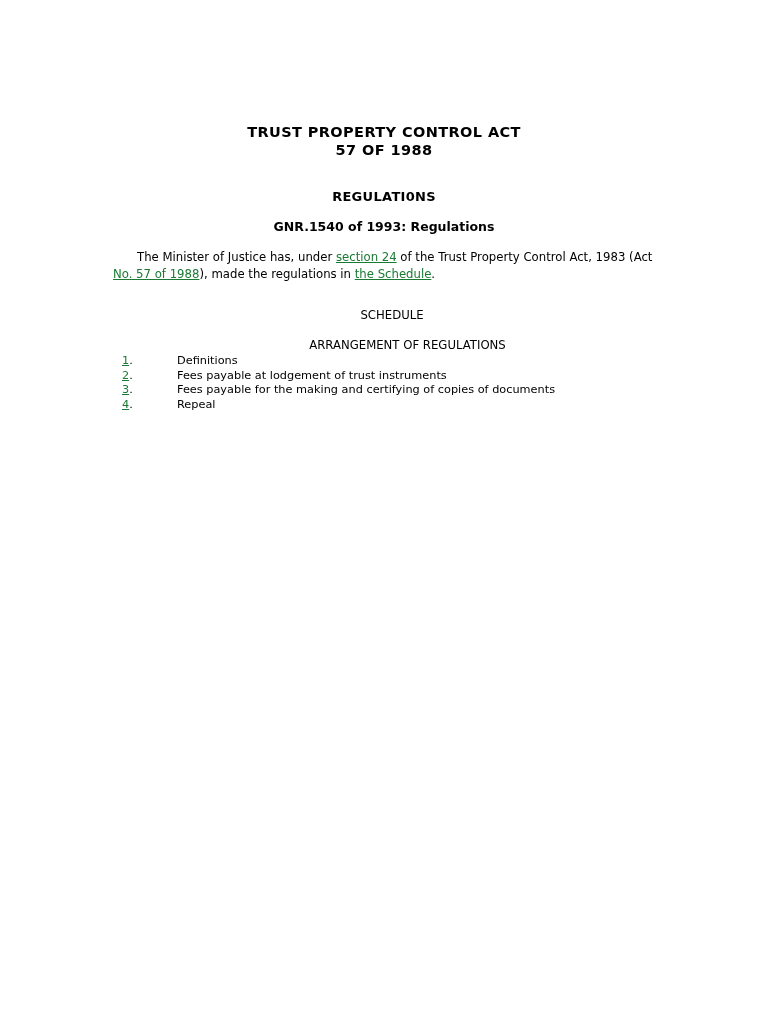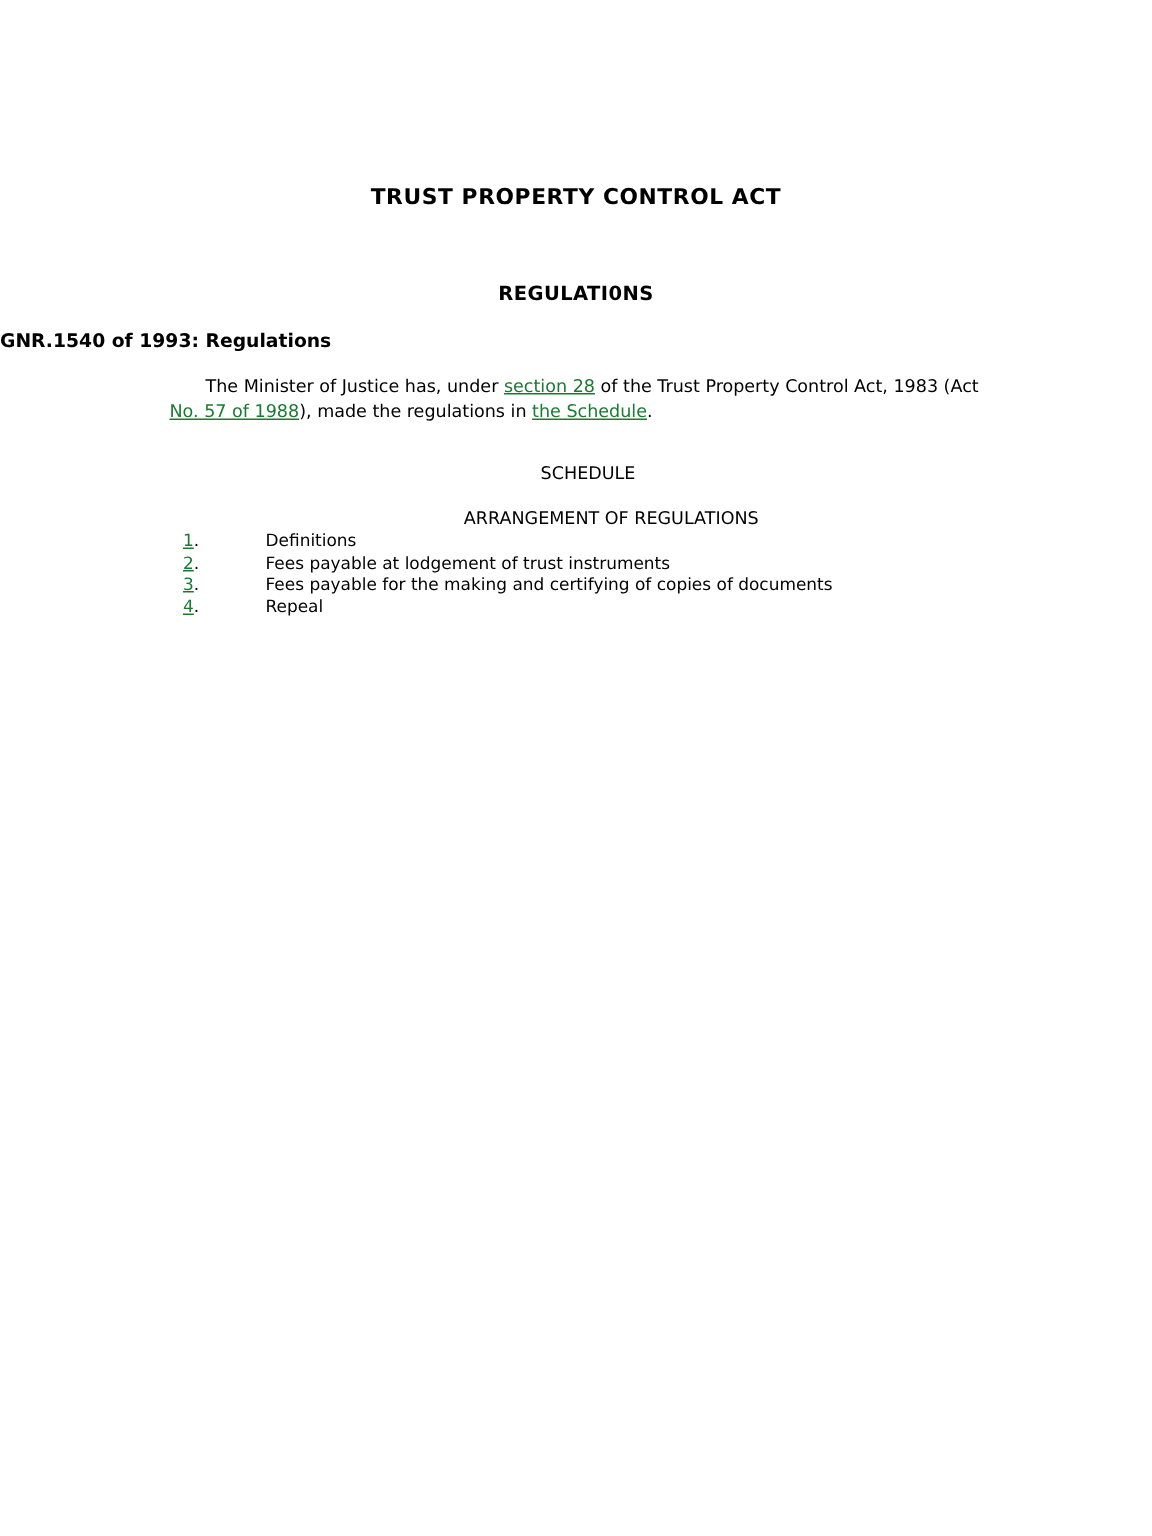--- a/index.html
+++ b/index.html
@@ -49,21 +49,21 @@
     text-align: center;
     font-weight: bold;
     font-size: 13px;
     letter-spacing: 0.3px;
   }
   .gnr-heading {
     position: absolute;
     left: 0;
     right: 0;
     top: 219px;
-    text-align: left;
+    text-align: center;
     font-weight: bold;
     font-size: 12.5px;
   }
   .body-para {
     position: absolute;
     left: 113px;
     top: 249px;
     width: 545px;
     font-size: 11.7px;
     line-height: 17px;
@@ -122,26 +122,27 @@
   .toc-label {
     display: inline-block;
   }
 </style>
 </head>
 <body>
 
 <div class="page">
 
   <div class="doc-title title-line1">TRUST PROPERTY CONTROL ACT</div>
+  <div class="doc-title title-line2">57 OF 1988</div>
 
   <div class="regulations-heading">REGULATI0NS</div>
 
   <div class="gnr-heading">GNR.1540 of 1993:  Regulations</div>
 
-  <div class="body-para"><span class="indent"></span><span>The Minister of Justice has, under </span><a class="doc-link" href="#">section 28</a><span> of the Trust Property Control Act, 1983 (Act </span><a class="doc-link" href="#">No. 57 of 1988</a><span>), made the regulations in </span><a class="doc-link" href="#">the Schedule</a><span>.</span></div>
+  <div class="body-para"><span class="indent"></span><span>The Minister of Justice has, under </span><a class="doc-link" href="#">section 24</a><span> of the Trust Property Control Act, 1983 (Act </span><a class="doc-link" href="#">No. 57 of 1988</a><span>), made the regulations in </span><a class="doc-link" href="#">the Schedule</a><span>.</span></div>
 
   <div class="schedule-heading">SCHEDULE</div>
 
   <div class="arrangement-heading">ARRANGEMENT OF REGULATIONS</div>
 
   <div class="toc">
     <div class="toc-row"><span class="toc-num"><a href="#">1</a><span class="dot">.</span></span><span class="toc-label">Definitions</span></div>
     <div class="toc-row"><span class="toc-num"><a href="#">2</a><span class="dot">.</span></span><span class="toc-label">Fees payable at lodgement of trust instruments</span></div>
     <div class="toc-row"><span class="toc-num"><a href="#">3</a><span class="dot">.</span></span><span class="toc-label">Fees payable for the making and certifying of copies of documents</span></div>
     <div class="toc-row"><span class="toc-num"><a href="#">4</a><span class="dot">.</span></span><span class="toc-label">Repeal</span></div>

